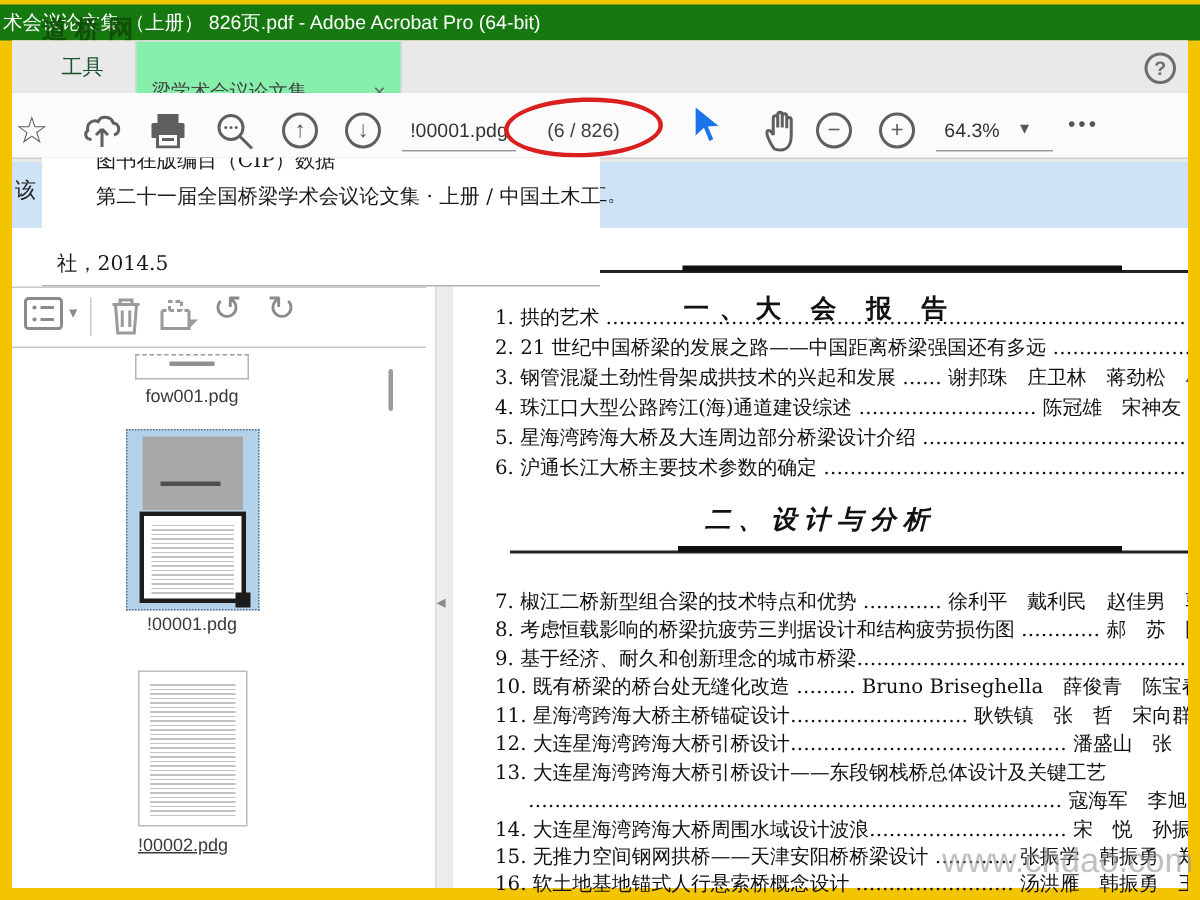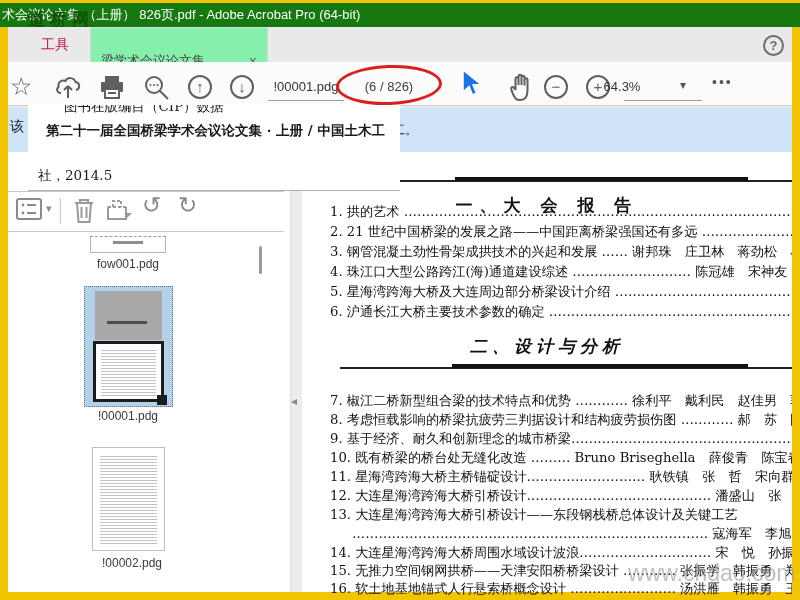--- a/index.html
+++ b/index.html
@@ -12,39 +12,39 @@
               font-size:13px; line-height:24px; padding-left:2px; white-space:nowrap; overflow:hidden; }
   #title-watermark { left:28px; top:8px; color:rgba(16,74,8,.9); font-size:17px; font-weight:bold;
                      letter-spacing:5px; font-family:"DejaVu Serif", serif; }
 
   
   #app { left:8px; top:27px; width:784px; height:565px; background:#e9e9e9; }
 
   
   #tabbar { left:8px; top:27px; width:784px; height:35px; background:#e9e9e9; }
   #tab-tools { left:20px; top:27px; width:70px; height:35px; text-align:center; line-height:35px;
-               font-size:14px; color:#be185d; }
+               font-size:14px; color:#14532d; }
   #tab-doc { left:90px; top:27px; width:178px; height:35px; background:#86efac; border:1px solid #d9d9d9;
              border-bottom:none; font-size:13px; color:#444; line-height:34px; padding:16px 10px; }
   #tab-doc .close { float:right; color:#666; font-size:14px; margin-left:8px; }
   #help-btn { left:763px; top:35px; width:21px; height:21px; border:2px solid #6d6d6d; border-radius:50%;
               color:#6d6d6d; font-size:13px; font-weight:bold; text-align:center; line-height:18px; }
 
   
   #toolbar { left:8px; top:62px; width:784px; height:44px; background:#fbfbfb; border-bottom:1px solid #cfcfcf; }
   .tico { color:#5f5f5f; text-align:center; }
   #icon-star { left:10px; top:72px; font-size:25px; }
   .circ { width:24px; height:24px; border:2px solid #5f5f5f; border-radius:50%; font-size:15px;
           line-height:20px; text-align:center; color:#5f5f5f; }
   #page-name { left:270px; top:79px; width:72px; font-size:13px; color:#333; text-align:center; }
   .fieldline { height:1px; background:#9b9b9b; }
   #page-indicator { left:348px; top:79px; width:82px; font-size:13px; color:#404040; text-align:center; }
   #red-ellipse { left:336px; top:65px; width:106px; height:40px; border:3px solid #da1f1f;
                  border-radius:50%; transform:rotate(-2deg); }
-  #zoom-value { left:598px; top:79px; width:48px; font-size:13px; color:#333; text-align:center; }
+  #zoom-value { left:624px; top:79px; width:48px; font-size:13px; color:#333; text-align:center; }
   #zoom-caret { left:680px; top:78px; font-size:12px; color:#555; }
   #overflow-dots { left:712px; top:74px; font-size:14px; color:#555; letter-spacing:2px; }
 
   
   #msgbar { left:8px; top:108px; width:784px; height:44px; background:#cfe3f7; }
   #msg-left { left:10px; top:118px; font-size:14px; color:#1a1a1a; font-family:"DejaVu Serif", serif; }
   #msg-right { left:393px; top:122px; font-size:12px; color:#1a1a1a; font-family:"DejaVu Serif", serif; }
 
   
   #sidebar { left:8px; top:152px; width:282px; height:440px; background:#fff; }
@@ -80,21 +80,21 @@
   .rule-thin { height:2px; background:#222; }
   .rule-thick { height:4px; background:#111; }
   .tocline { left:330px; width:462px; font-family:"DejaVu Serif", serif; font-size:13.2px; color:#111;
              white-space:nowrap; overflow:hidden; }
   #doc-watermark { left:628px; top:560px; font-size:23px; color:rgba(150,150,150,.6);
                    font-family:"Liberation Sans", sans-serif; white-space:nowrap; }
 
   
   #cip-popup { left:28px; top:105px; width:372px; height:86px; background:#fff; border-bottom:1px solid #b0b0b0;
                overflow:hidden; font-family:"DejaVu Serif", serif; color:#1a1a1a; font-size:13.5px; }
-  #cip-l1 { left:36px; top:-7px; } #cip-l2 { left:18px; top:17px;font-weight:bold; }
+  #cip-l1 { left:36px; top:-7px; } #cip-l2 { left:36px; top:17px; }
   #cip-l3 { left:10px; top:41px; } #cip-l4 { left:10px; top:62px; }
   .cipline { position:absolute; white-space:nowrap; }
 
   svg { display:block; }
 </style>
 </head>
 <body>
 
 <div class="abs" id="titlebar">术会议论文集 （上册） 826页.pdf - Adobe Acrobat Pro (64-bit)</div>
 <div class="abs" id="title-watermark">道桥网</div>
@@ -218,21 +218,21 @@
   </div>
 <div class="abs" id="thumb2-page">
     <div class="lines" id="thumb2-inner"></div>
   </div>
 <div class="abs" id="thumb2-handle"></div>
 <div class="abs thumb-label" style="left:68px;top:409px;">!00001.pdg</div>
 
 <div class="abs" id="thumb3-page">
     <div class="lines" id="thumb3-inner"></div>
   </div>
-<div class="abs thumb-label" style="left:72px;top:556px;">!00002.pdg</div>
+<div class="abs thumb-label" style="left:62px;top:556px;text-decoration:underline;">!00002.pdg</div>
 
 <div class="abs" id="docpane"></div>
 <div class="abs sec-title" id="sec1-title">一、大 会 报 告</div>
 <div class="abs rule-thin" style="left:340px;top:180px;width:452px;"></div>
 <div class="abs rule-thick" style="left:455px;top:177px;width:293px;"></div>
 
 <div class="abs tocline" style="top:203px;">1. 拱的艺术 ……………………………………………………………………………………………………………… 邓</div>
 <div class="abs tocline" style="top:223px;">2. 21 世纪中国桥梁的发展之路——中国距离桥梁强国还有多远 ……………………… 项</div>
 <div class="abs tocline" style="top:243px;">3. 钢管混凝土劲性骨架成拱技术的兴起和发展 …… 谢邦珠　庄卫林　蒋劲松　牟</div>
 <div class="abs tocline" style="top:263px;">4. 珠江口大型公路跨江(海)通道建设综述 ……………………… 陈冠雄　宋神友　苏</div>

